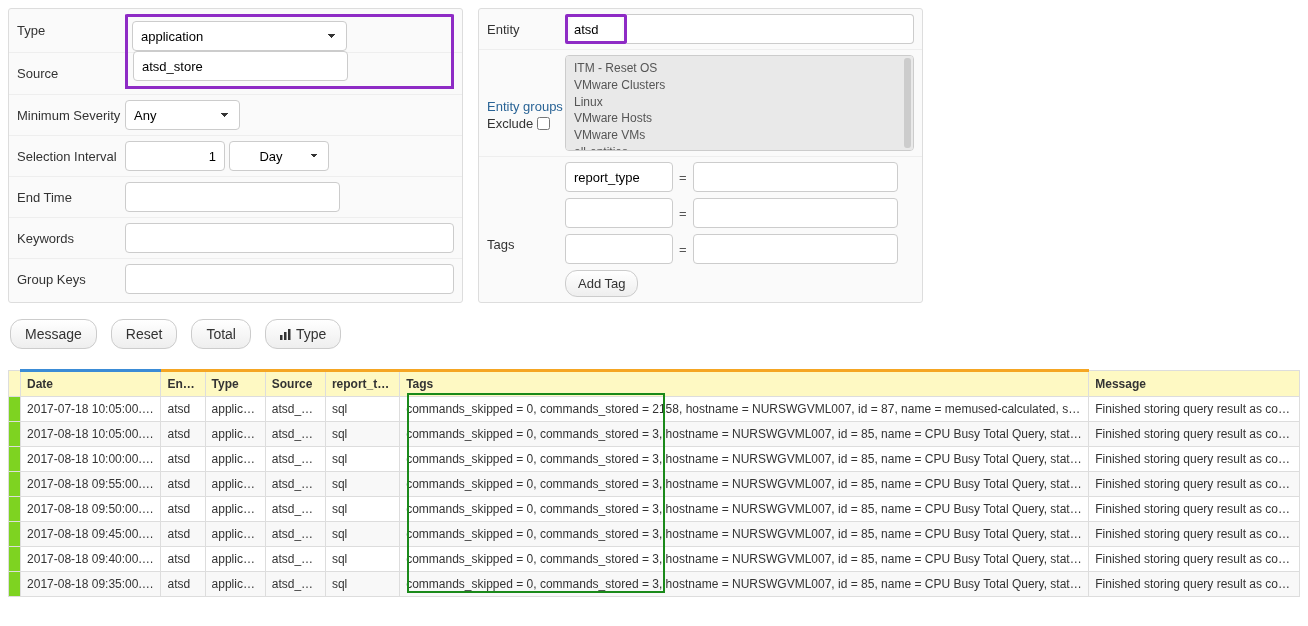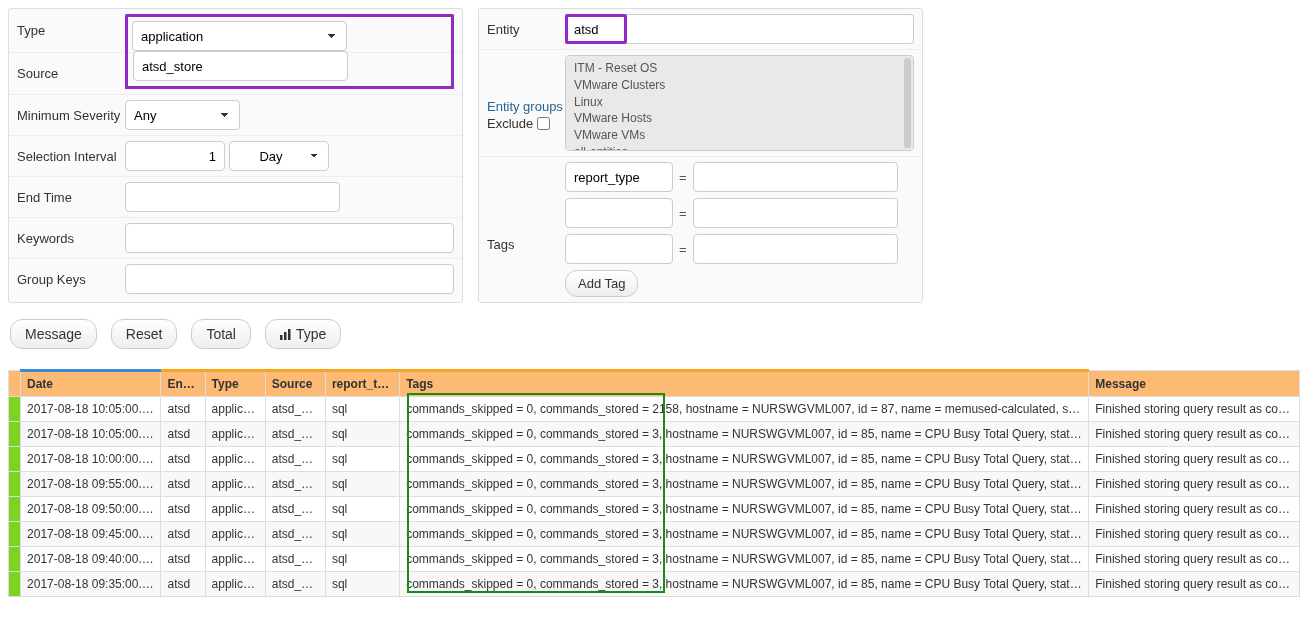--- a/index.html
+++ b/index.html
@@ -38,21 +38,21 @@
 .eq { color: #555; }
 .btn {
   border: 1px solid #ccc; background: linear-gradient(#fff, #eee); border-radius: 12px;
   padding: 6px 14px; font-size: 14px; cursor: pointer; color: #333;
 }
 .btn-row { margin-top: 16px; display: flex; gap: 14px; align-items: center; padding-left: 2px;}
 .btn-chart svg { vertical-align: -1px; margin-right: 4px; }
 
 table { border-collapse: collapse; width: 100%; margin-top: 20px; table-layout: fixed; }
 th, td { border: 1px solid #ddd; padding: 5px 6px; text-align: left; font-size: 12px; white-space: nowrap; overflow: hidden; text-overflow: ellipsis; }
-th { background: #fdba74; font-weight: bold; position: relative; margin-top: 25px; }
+th { background: #fef9c3; font-weight: bold; position: relative; margin-top: 25px; }
 tr:nth-child(even) td { background: #f8f8f8; }
 .col-status { width: 12px; padding: 0; }
 .status-cell { background: #7ed321 !important; }
 .col-date { width: 140px; }
 .col-entity { width: 44px; }
 .col-type { width: 60px; }
 .col-source { width: 60px; }
 .col-report { width: 74px; }
 .col-tags { width: 687px; }
 .col-msg { width: 210px; }
@@ -229,21 +229,21 @@
       <th class="th-tags-border">Type</th>
       <th class="th-tags-border">Source</th>
       <th class="th-tags-border">report_type</th>
       <th class="th-tags-border">Tags</th>
       <th>Message</th>
     </tr>
   </thead>
   <tbody id="table-body">
         <tr>
           <td class="status-cell"></td>
-          <td>2017-08-18 10:05:00.373</td>
+          <td>2017-07-18 10:05:00.373</td>
           <td>atsd</td>
           <td>application</td>
           <td>atsd_store</td>
           <td>sql</td>
           <td>commands_skipped = 0, commands_stored = 2158, hostname = NURSWGVML007, id = 87, name = memused-calculated, status = completed</td>
           <td>Finished storing query result as commands</td>
         </tr>
         <tr>
           <td class="status-cell"></td>
           <td>2017-08-18 10:05:00.051</td>

